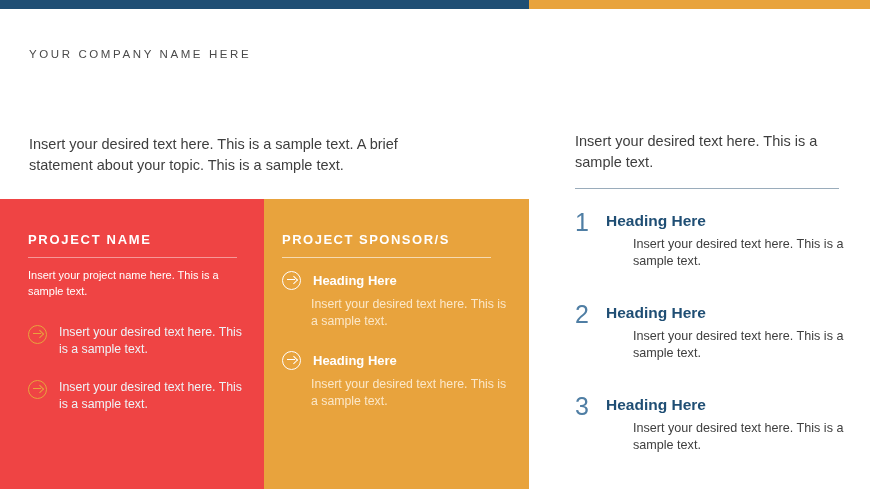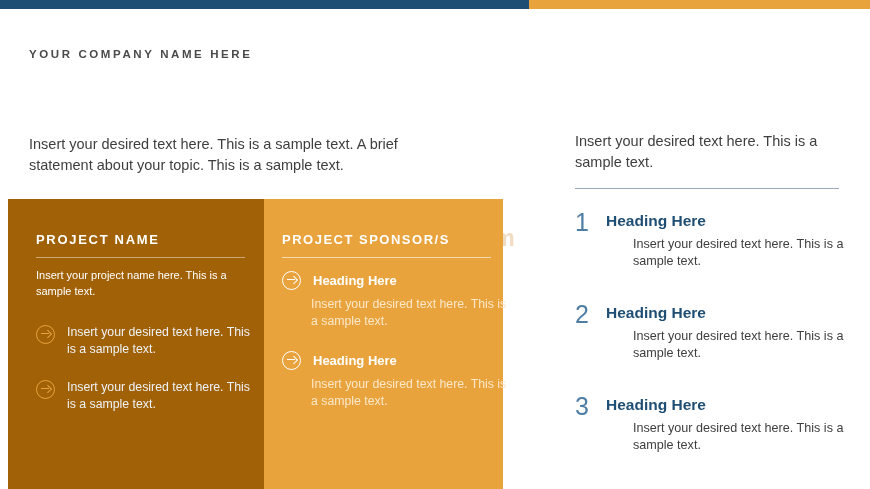--- a/index.html
+++ b/index.html
@@ -40,21 +40,21 @@
   }
 
   
   .eyebrow {
     position: absolute;
     left: 29px;
     top: 48px;
     font-size: 11.5px;
     letter-spacing: 2.6px;
     color: #4a4a4a;
-    font-weight: 700;
+    font-weight: 400;
   }
   .main-title {
     position: absolute;
     left: 27px;
     top: 74px;
     font-size: 33px;
     font-weight: bold;
     color: #1f4e74;
     letter-spacing: 0.5px;
   }
@@ -80,25 +80,25 @@
     pointer-events: none;
     user-select: none;
   }
   .watermark .wm-dot {
     color: rgba(200,130,40,0.28);
   }
 
   
   .panel-blue {
     position: absolute;
-    left: 8px;
+    left: 0;
     top: 199px;
     width: 264px;
     height: 290px;
-    background: #a16207;
+    background: #ef4444;
   }
   .panel-blue h3 {
     margin: 0;
     position: absolute;
     left: 28px;
     top: 33px;
     font-size: 13px;
     font-weight: bold;
     letter-spacing: 1.7px;
     color: #ffffff;
@@ -164,21 +164,21 @@
     border-top: 1.3px solid #e8a33d;
     border-right: 1.3px solid #e8a33d;
     transform: rotate(45deg);
   }
 
   
   .panel-orange {
     position: absolute;
     left: 264px;
     top: 199px;
-    width: 239px;
+    width: 265px;
     height: 290px;
     background: #e8a33d;
   }
   .panel-orange h3 {
     margin: 0;
     position: absolute;
     left: 18px;
     top: 33px;
     font-size: 13px;
     font-weight: bold;

